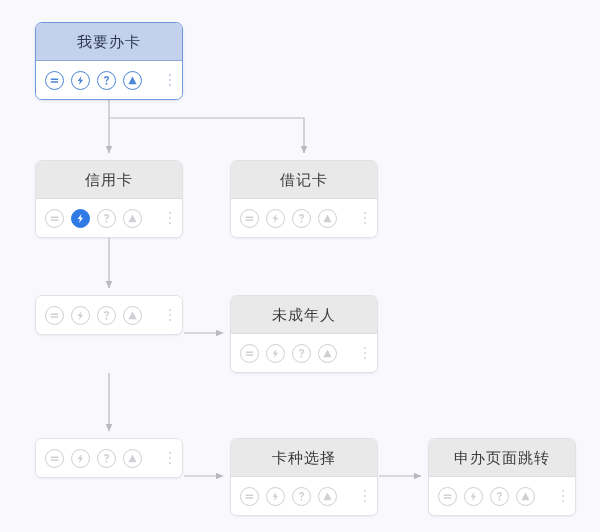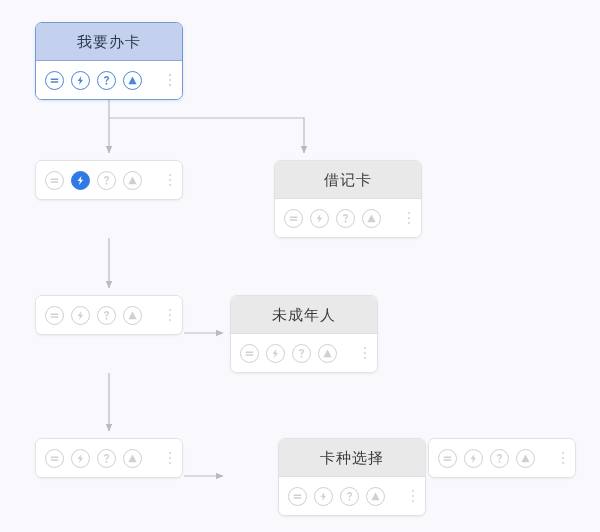--- a/index.html
+++ b/index.html
@@ -178,20 +178,21 @@
             </span>
           </div>
           <span class="dots">
             <i></i>
             <i></i>
             <i></i>
           </span>
         </div>
       </div>
       <div class="node" style="left: 35px; top: 160px;">
+        <div class="node-header">信用卡</div>
         <div class="node-body">
           <div class="icon-row">
             <span class="ic ic-grey" style="color: rgb(207, 207, 212);">
               <svg width="11" height="11" viewBox="0 0 11 11">
                 <rect class="gl" x="1.6" y="3.4" width="7.8" height="1.5" rx="0.7"></rect>
                 <rect class="gl" x="1.6" y="6.3" width="7.8" height="1.5" rx="0.7"></rect>
               </svg>
             </span>
             <span class="ic ic-blue-solid" style="color: rgb(255, 255, 255);">
               <svg width="11" height="11" viewBox="0 0 11 11">
@@ -210,21 +211,21 @@
               </svg>
             </span>
           </div>
           <span class="dots">
             <i></i>
             <i></i>
             <i></i>
           </span>
         </div>
       </div>
-      <div class="node" style="left: 230px; top: 160px; margin-left: 44px;">
+      <div class="node" style="left: 230px; top: 160px;">
         <div class="node-header">借记卡</div>
         <div class="node-body">
           <div class="icon-row">
             <span class="ic ic-grey" style="color: rgb(207, 207, 212);">
               <svg width="11" height="11" viewBox="0 0 11 11">
                 <rect class="gl" x="1.6" y="3.4" width="7.8" height="1.5" rx="0.7"></rect>
                 <rect class="gl" x="1.6" y="6.3" width="7.8" height="1.5" rx="0.7"></rect>
               </svg>
             </span>
             <span class="ic ic-grey" style="color: rgb(207, 207, 212);">
@@ -344,21 +345,21 @@
               </svg>
             </span>
           </div>
           <span class="dots">
             <i></i>
             <i></i>
             <i></i>
           </span>
         </div>
       </div>
-      <div class="node" style="left: 230px; top: 438px; margin-left: 48px;">
+      <div class="node" style="left: 230px; top: 438px;">
         <div class="node-header">卡种选择</div>
         <div class="node-body">
           <div class="icon-row">
             <span class="ic ic-grey" style="color: rgb(207, 207, 212);">
               <svg width="11" height="11" viewBox="0 0 11 11">
                 <rect class="gl" x="1.6" y="3.4" width="7.8" height="1.5" rx="0.7"></rect>
                 <rect class="gl" x="1.6" y="6.3" width="7.8" height="1.5" rx="0.7"></rect>
               </svg>
             </span>
             <span class="ic ic-grey" style="color: rgb(207, 207, 212);">
@@ -379,20 +380,21 @@
             </span>
           </div>
           <span class="dots">
             <i></i>
             <i></i>
             <i></i>
           </span>
         </div>
       </div>
       <div class="node" style="left: 428px; top: 438px;">
+        <div class="node-header">申办页面跳转</div>
         <div class="node-body">
           <div class="icon-row">
             <span class="ic ic-grey" style="color: rgb(207, 207, 212);">
               <svg width="11" height="11" viewBox="0 0 11 11">
                 <rect class="gl" x="1.6" y="3.4" width="7.8" height="1.5" rx="0.7"></rect>
                 <rect class="gl" x="1.6" y="6.3" width="7.8" height="1.5" rx="0.7"></rect>
               </svg>
             </span>
             <span class="ic ic-grey" style="color: rgb(207, 207, 212);">
               <svg width="11" height="11" viewBox="0 0 11 11">

